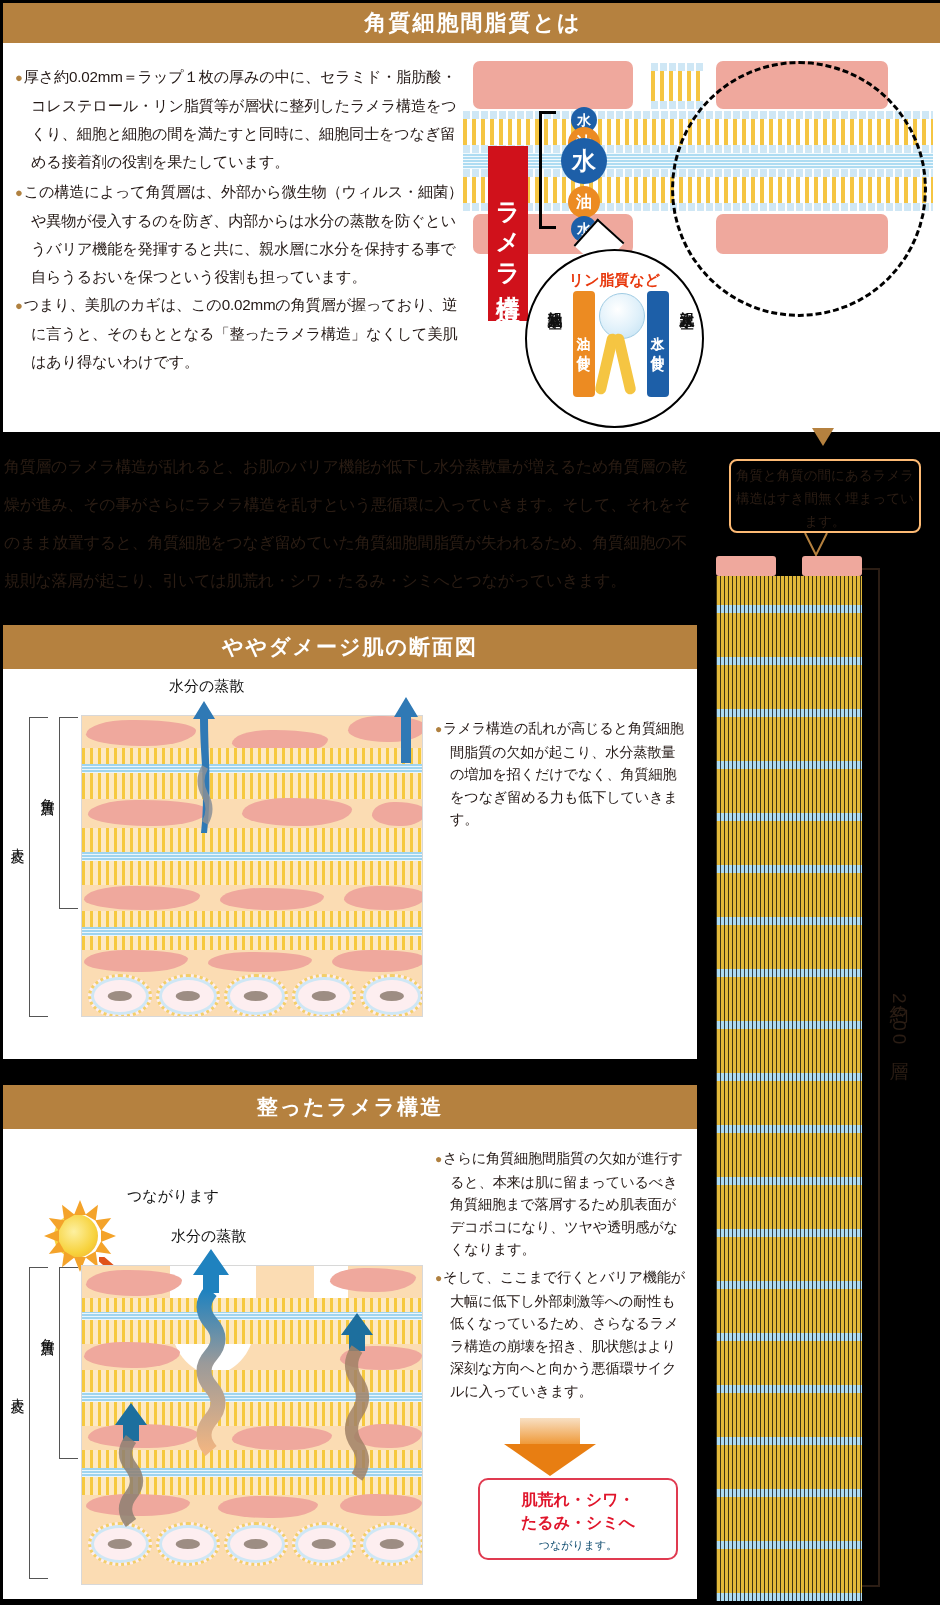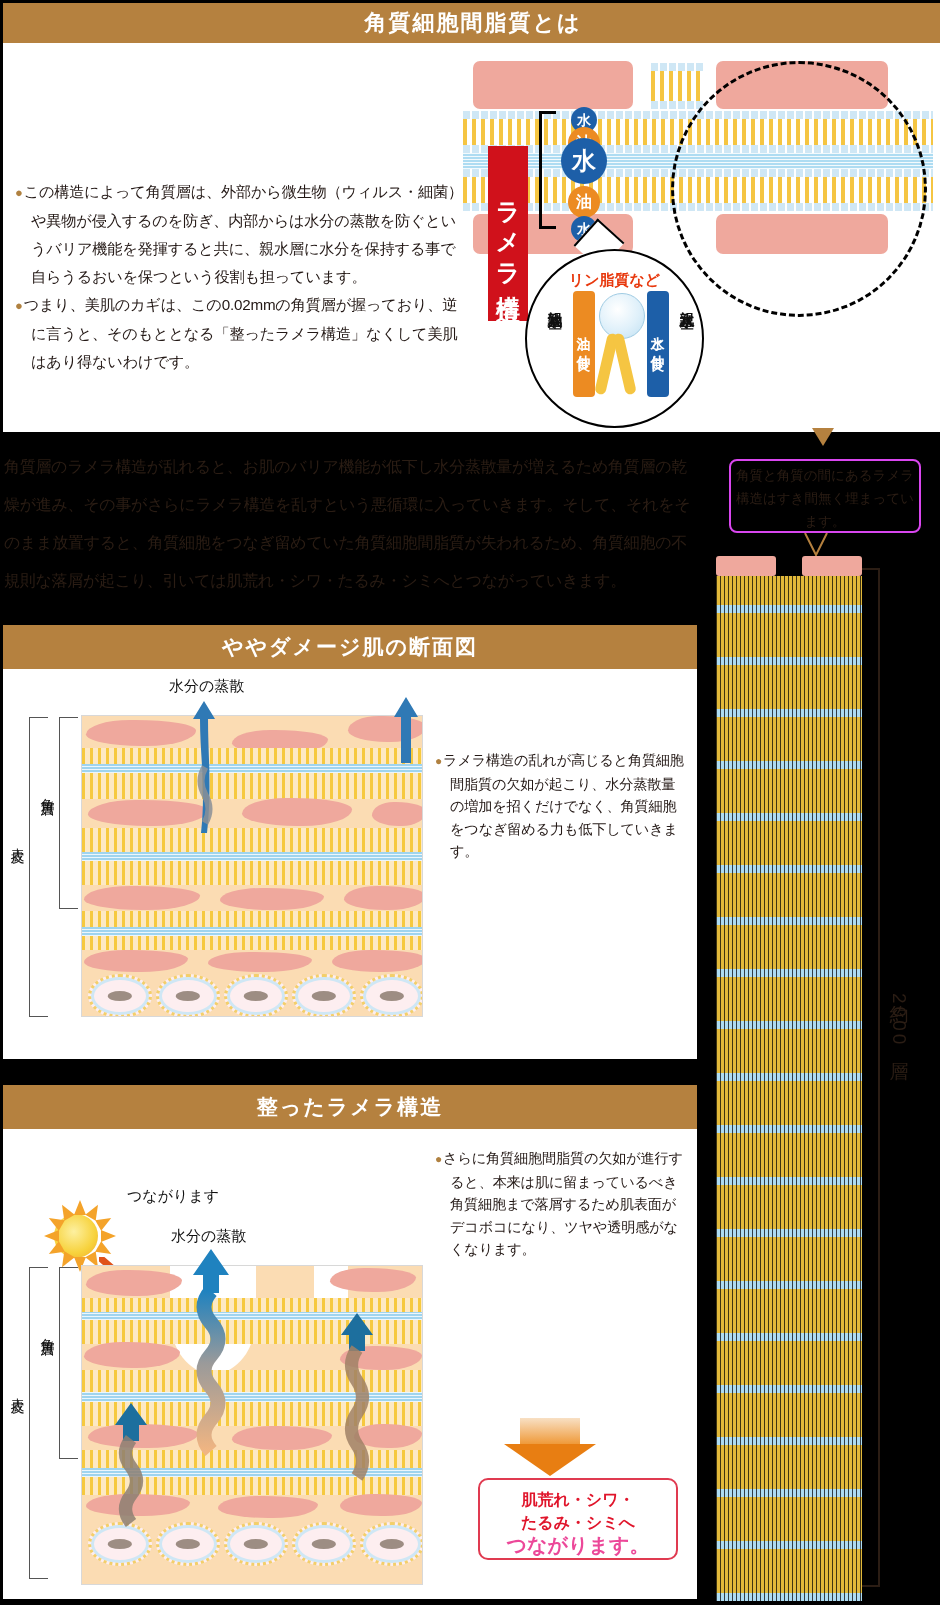--- a/index.html
+++ b/index.html
@@ -58,21 +58,21 @@
   .vplain{position:absolute;writing-mode:vertical-rl;color:#111;font-weight:bold;font-size:15px;letter-spacing:2px;}
   #head-ball{position:absolute;left:72px;top:42px;width:44px;height:44px;border-radius:50%;
     background:radial-gradient(circle at 40% 35%,#fff 0%,#dff0fa 55%,#bfe0f2 100%);border:1px solid #9fcbe3;}
   .tail{position:absolute;width:11px;height:62px;background:#f5c542;border-radius:6px;}
 
   
   #runtext{position:absolute;left:0;top:448px;width:706px;height:162px;color:#2b1d14;
     font-size:16px;line-height:38px;letter-spacing:-0.3px;padding:0 4px;box-sizing:border-box;}
 
   
-  #callout-box{position:absolute;left:729px;top:459px;width:192px;height:74px;border:2px solid #d946ef;border-radius:8px;
+  #callout-box{position:absolute;left:729px;top:459px;width:192px;height:74px;border:2px solid #fdba74;border-radius:8px;
     color:#2b1d14;font-size:13.5px;line-height:23px;text-align:center;padding-top:3px;box-sizing:border-box;}
   #callout-arrow-top{position:absolute;left:812px;top:428px;width:0;height:0;border-left:11px solid transparent;border-right:11px solid transparent;border-top:18px solid #b5813f;}
   #callout-line{position:absolute;left:803px;top:533px;width:26px;height:24px;}
   #stack{position:absolute;left:716px;top:556px;width:146px;height:1045px;}
   #stack-top{position:absolute;left:0;top:0;width:146px;height:20px;}
   .stacktop-cell{position:absolute;height:20px;background:#efa89d;border-radius:3px;}
   #stack-body{position:absolute;left:0;top:20px;width:146px;height:1025px;
     background:
       repeating-linear-gradient(0deg, #aedcf2 0 8px, #e2b93a 8px 52px),
       #e2b93a;}
@@ -109,33 +109,34 @@
   #sun-core{position:absolute;left:11px;top:11px;width:44px;height:44px;border-radius:50%;
     background:radial-gradient(circle at 45% 40%,#fdf0a0 0%,#f7d23c 60%,#f0a92c 100%);}
   .ray{position:absolute;left:31px;top:-3px;width:0;height:0;border-left:6px solid transparent;border-right:6px solid transparent;border-bottom:15px solid #f4a32a;transform-origin:6px 36px;}
   #uv-ray{position:absolute;left:96px;top:128px;width:120px;height:84px;}
 
   #arrow-down-big{position:absolute;left:504px;top:1418px;width:92px;height:58px;}
   #adb-stem{position:absolute;left:16px;top:0;width:60px;height:26px;background:linear-gradient(180deg,#f8e0c4,#ef9a3a);}
   #adb-head{position:absolute;left:0;top:26px;width:0;height:0;border-left:46px solid transparent;border-right:46px solid transparent;border-top:32px solid #e87e12;}
   #result-box{position:absolute;left:478px;top:1478px;width:200px;height:82px;border:2px solid #e03a50;border-radius:10px;background:#fff;text-align:center;box-sizing:border-box;padding-top:8px;}
   .res-red{color:#e0152b;font-weight:bold;font-size:16px;line-height:23px;}
-  .res-blk{color:#ec4899;font-weight:bold;font-size:20px;line-height:23px;}
+  .res-blk{color:#0c4a6e;font-weight:normal;font-size:11px;line-height:23px;}
 
   .note{position:absolute;font-size:14.2px;line-height:22.5px;color:#231815;width:252px;text-indent:-15px;padding-left:15px;box-sizing:border-box;letter-spacing:-0.2px;}
   .note:before{content:"\25CF";color:#b08140;font-size:12px;margin-right:1px;}
 </style>
 </head>
 <body>
 
 <div class="panel" id="top-panel">
   <div class="hdr" id="top-header">角質細胞間脂質とは</div>
 
   <div id="top-body">
 
+    <div class="para" id="para1">厚さ約0.02mm＝ラップ１枚の厚みの中に、セラミド・脂肪酸・コレステロール・リン脂質等が層状に整列したラメラ構造をつくり、細胞と細胞の間を満たすと同時に、細胞同士をつなぎ留める接着剤の役割を果たしています。</div>
     <div class="para" id="para2">この構造によって角質層は、外部から微生物（ウィルス・細菌）や異物が侵入するのを防ぎ、内部からは水分の蒸散を防ぐというバリア機能を発揮すると共に、親水層に水分を保持する事で自らうるおいを保つという役割も担っています。</div>
     <div class="para" id="para3">つまり、美肌のカギは、この0.02mmの角質層が握っており、逆に言うと、そのもととなる「整ったラメラ構造」なくして美肌はあり得ないわけです。</div>
 
     <div id="lamella-fig">
 
       <div class="corneo" style="left:10px;top:10px;width:160px;height:48px;"></div>
       <div class="corneo" style="left:253px;top:10px;width:172px;height:48px;"></div>
       <div class="lipidrow" style="left:188px;top:12px;width:52px;height:46px;"></div>
 
       <div class="lipidrow" style="left:0;top:60px;width:470px;height:42px;"></div>
@@ -254,21 +255,21 @@
     </svg>
     <svg style="position:absolute;left:388px;top:26px;width:30px;height:70px;" viewBox="0 0 30 70">
       <path d="M15 2 L27 22 L20 22 L20 68 L10 68 L10 22 L3 22 Z" fill="#2f79b5"></path>
     </svg>
 
     <div class="brkt" style="left:56px;top:48px;width:18px;height:190px;"></div>
     <div class="vlbl" style="left:36px;top:118px;">角質層</div>
     <div class="brkt" style="left:26px;top:48px;width:18px;height:298px;"></div>
     <div class="vlbl" style="left:6px;top:168px;">表皮</div>
 
-    <div class="note" style="left:432px;top:48px;margin-top:32px;">ラメラ構造の乱れが高じると角質細胞間脂質の欠如が起こり、水分蒸散量の増加を招くだけでなく、角質細胞をつなぎ留める力も低下していきます。</div>
+    <div class="note" style="left:432px;top:48px;">ラメラ構造の乱れが高じると角質細胞間脂質の欠如が起こり、水分蒸散量の増加を招くだけでなく、角質細胞をつなぎ留める力も低下していきます。</div>
   </div>
 </div>
 
 <div class="panel" id="sec3">
   <div class="hdr" id="sec3-header">整ったラメラ構造</div>
   <div id="sec3-body">
 
     <div id="sun">
       <div id="sun-core"></div>
       <div class="ray" style="transform:rotate(0deg);"></div>
@@ -363,20 +364,21 @@
       <path d="M18 2 L34 24 L26 24 L26 40 L10 40 L10 24 L2 24 Z" fill="#1d6f9e"></path>
       <path d="M18 38 q-11 16 0 32 q11 16 0 32 q-11 16 0 32 q11 16 0 32" stroke="#a08166" stroke-width="13" fill="none" opacity=".85"></path>
     </svg>
 
     <div class="brkt" style="left:56px;top:138px;width:18px;height:190px;"></div>
     <div class="vlbl" style="left:36px;top:198px;">角質層</div>
     <div class="brkt" style="left:26px;top:138px;width:18px;height:310px;"></div>
     <div class="vlbl" style="left:6px;top:258px;">表皮</div>
 
     <div class="note" style="left:432px;top:18px;">さらに角質細胞間脂質の欠如が進行すると、本来は肌に留まっているべき角質細胞まで落屑するため肌表面がデコボコになり、ツヤや透明感がなくなります。</div>
+    <div class="note" style="left:432px;top:137px;">そして、ここまで行くとバリア機能が大幅に低下し外部刺激等への耐性も低くなっているため、さらなるラメラ構造の崩壊を招き、肌状態はより深刻な方向へと向かう悪循環サイクルに入っていきます。</div>
   </div>
 </div>
 
 <div id="arrow-down-big">
   <div id="adb-stem"></div>
   <div id="adb-head"></div>
 </div>
 <div id="result-box">
   <div class="res-red">肌荒れ・シワ・</div>
   <div class="res-red">たるみ・シミへ</div>

